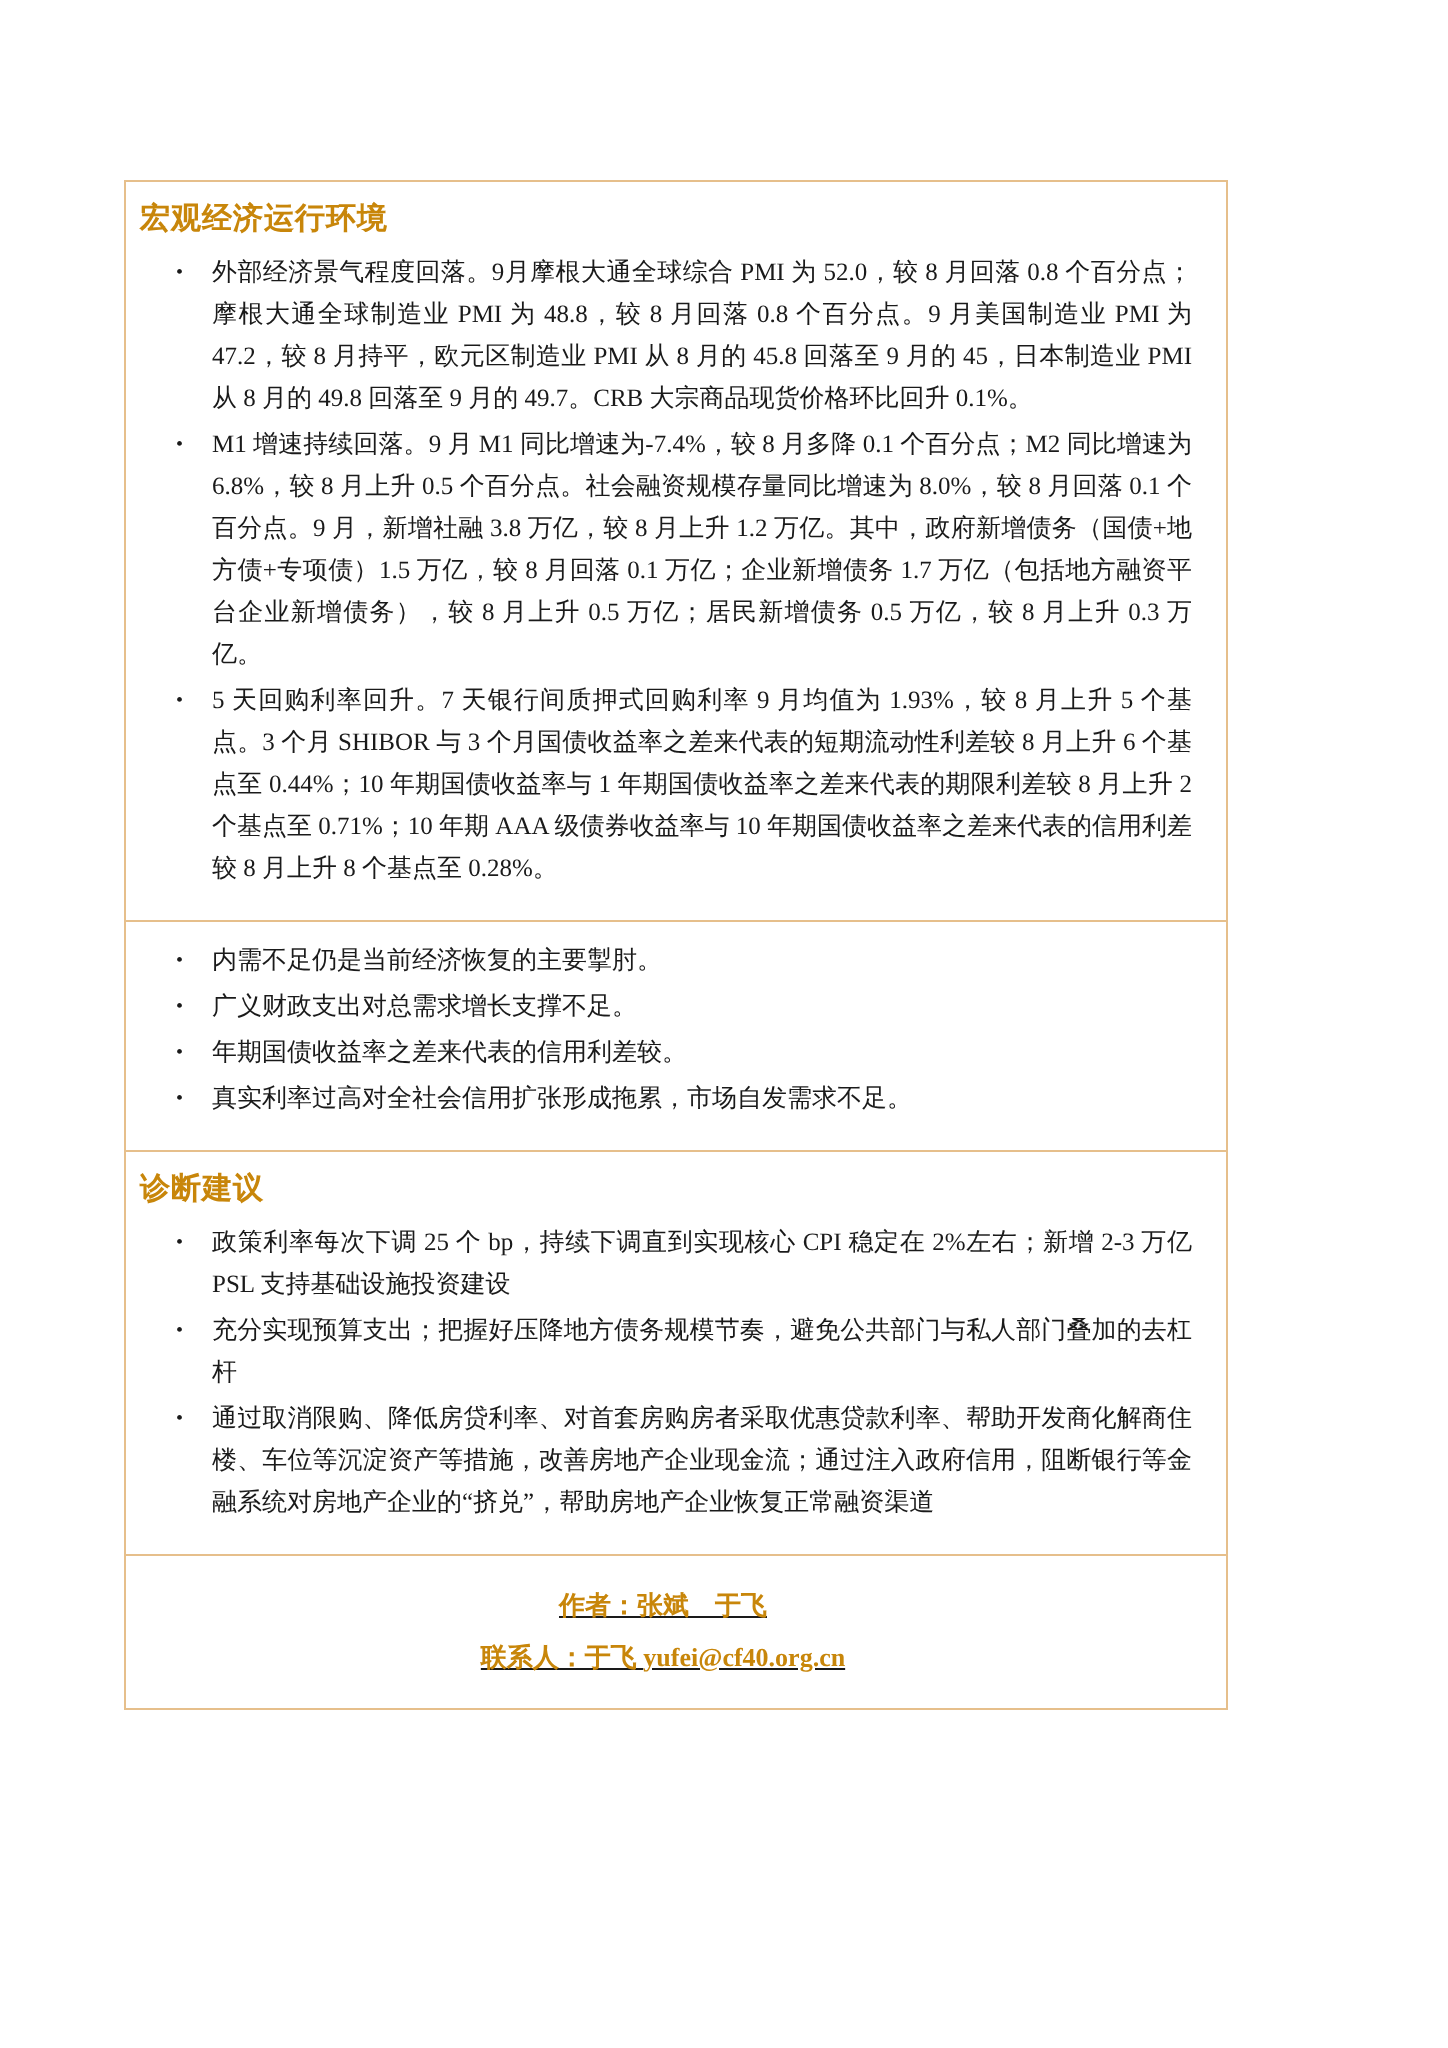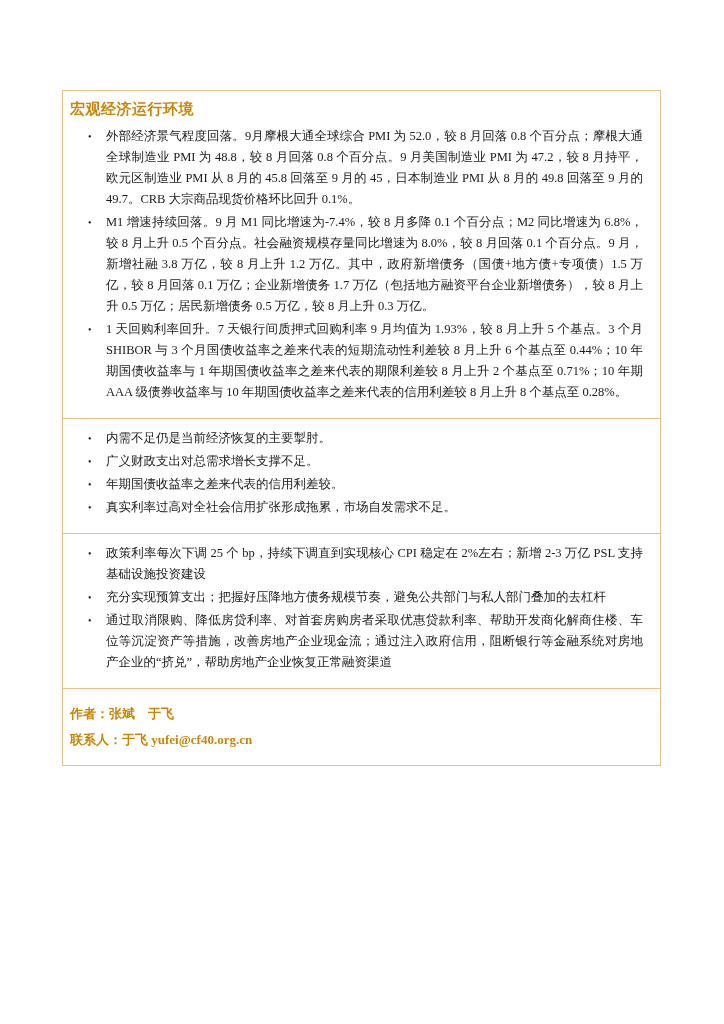--- a/index.html
+++ b/index.html
@@ -4,21 +4,21 @@
 <style>
   html,body{margin:0;padding:0;background:#ffffff;}
   body{
     width:724px;height:1024px;position:relative;
     font-family:"Liberation Serif","DejaVu Serif",serif;
     color:#1a1a1a;
     -webkit-font-smoothing:antialiased;
   }
   .page{position:absolute;left:0;top:0;width:724px;height:1024px;background:#fff;}
   .doc{
-    position:absolute;left:62px;top:90px;width:599px;
+    position:absolute;left:62px;top:90px;width:552px;
     border:1px solid #e6bf8b;
     box-sizing:border-box;
     background:#fff;
   }
   .sec{
     padding:9px 17px 13px 7px;
     border-bottom:1px solid #e6bf8b;
   }
   .sec-title{
     font-family:"Liberation Sans","DejaVu Sans",sans-serif;
@@ -35,21 +35,22 @@
     padding-left:2px;box-sizing:border-box;
   }
   .btext{
     margin:0;flex:1;
     font-size:12.5px;line-height:21px;
     text-align:justify;text-justify:inter-ideograph;
   }
   .btext b{font-weight:normal;}
   .footer{
     padding:10px 20px 14px 7px;
-    text-align:left;
+    text-align:center;
+    text-decoration:underline;
   }
   .footer .fline{
     margin:4px 0 0 0;
     font-size:13px;font-weight:bold;color:#c8860a;
     line-height:22px;
   }
   .footer .email{color:#c8860a;text-decoration:none;font-weight:bold;}
 </style>
 </head>
 <body>
@@ -65,21 +66,21 @@
         <p class="btext"><b>外部经济景气程度回落。</b><span>9月摩根大通全球综合 PMI 为 52.0，较 8 月回落 0.8 个百分点；摩根大通全球制造业 PMI 为 48.8，较 8 月回落 0.8 个百分点。9 月美国制造业 PMI 为 47.2，较 8 月持平，欧元区制造业 PMI 从 8 月的 45.8 回落至 9 月的 45，日本制造业 PMI 从 8 月的 49.8 回落至 9 月的 49.7。CRB 大宗商品现货价格环比回升 0.1%。</span></p>
       </div>
 
       <div class="bullet">
         <span class="marker">•</span>
         <p class="btext"><b>M1 增速持续回落。</b><span>9 月 M1 同比增速为-7.4%，较 8 月多降 0.1 个百分点；M2 同比增速为 6.8%，较 8 月上升 0.5 个百分点。社会融资规模存量同比增速为 8.0%，较 8 月回落 0.1 个百分点。9 月，新增社融 3.8 万亿，较 8 月上升 1.2 万亿。其中，政府新增债务（国债+地方债+专项债）1.5 万亿，较 8 月回落 0.1 万亿；企业新增债务 1.7 万亿（包括地方融资平台企业新增债务），较 8 月上升 0.5 万亿；居民新增债务 0.5 万亿，较 8 月上升 0.3 万亿。</span></p>
       </div>
 
       <div class="bullet">
         <span class="marker">•</span>
-        <p class="btext"><b>1 天回购利率回升。</b><span>7 天银行间质押式回购利率 9 月均值为 1.93%，较 8 月上升 5 个基点。3 个月 SHIBOR 与 3 个月国债收益率之差来代表的短期流动性利差较 8 月上升 6 个基点至 0.44%；10 年期国债收益率与 1 年期国债收益率之差来代表的期限利差较 8 月上升 2 个基点至 0.71%；10 年期 AAA 级债券收益率与 10 年期国债收益率之差来代表的信用利差较 8 月上升 8 个基点至 0.28%。</span></p>
+        <p class="btext"><b>5 天回购利率回升。</b><span>7 天银行间质押式回购利率 9 月均值为 1.93%，较 8 月上升 5 个基点。3 个月 SHIBOR 与 3 个月国债收益率之差来代表的短期流动性利差较 8 月上升 6 个基点至 0.44%；10 年期国债收益率与 1 年期国债收益率之差来代表的期限利差较 8 月上升 2 个基点至 0.71%；10 年期 AAA 级债券收益率与 10 年期国债收益率之差来代表的信用利差较 8 月上升 8 个基点至 0.28%。</span></p>
       </div>
     </section>
 
     <section class="sec">
 
       <div class="bullet">
         <span class="marker">•</span>
         <p class="btext"><span>内需不足仍是当前经济恢复的主要掣肘。</span></p>
       </div>
 
@@ -93,20 +94,21 @@
         <p class="btext"><span>年期国债收益率之差来代表的信用利差较。</span></p>
       </div>
 
       <div class="bullet">
         <span class="marker">•</span>
         <p class="btext"><span>真实利率过高对全社会信用扩张形成拖累，市场自发需求不足。</span></p>
       </div>
     </section>
 
     <section class="sec">
+      <h2 class="sec-title">诊断建议</h2>
 
       <div class="bullet">
         <span class="marker">•</span>
         <p class="btext"><span>政策利率每次下调 25 个 bp，持续下调直到实现核心 CPI 稳定在 2%左右；新增 2-3 万亿 PSL 支持基础设施投资建设</span></p>
       </div>
 
       <div class="bullet">
         <span class="marker">•</span>
         <p class="btext"><span>充分实现预算支出；把握好压降地方债务规模节奏，避免公共部门与私人部门叠加的去杠杆</span></p>
       </div>

